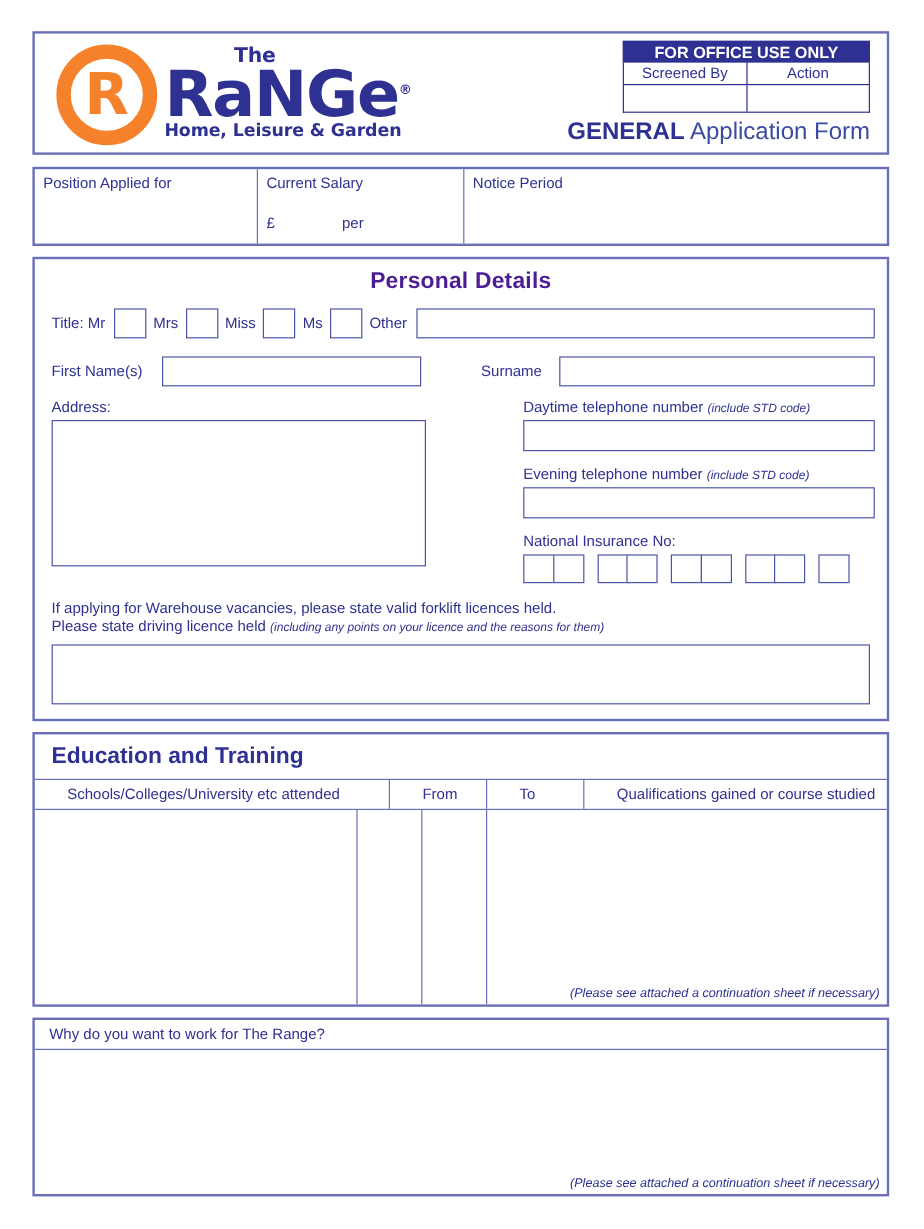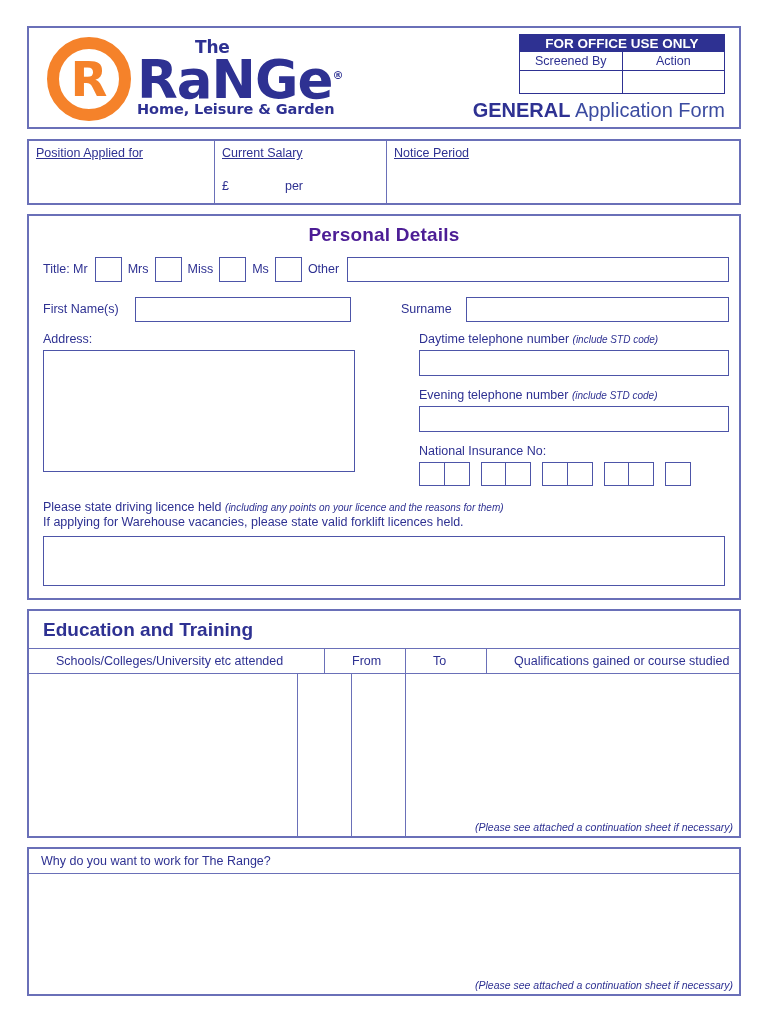--- a/index.html
+++ b/index.html
@@ -169,21 +169,20 @@
     border: 2px solid #6a70b8;
     box-sizing: border-box;
     height: 66px;
   }
   .strip .cell {
     position: relative;
     padding: 5px 0 4px 7px;
     font-size: 12.5px;
     line-height: 15px;
     box-sizing: border-box;
-    text-decoration: underline;
   }
   .strip .c1 { width: 186px; border-right: 1px solid #6a70b8; }
   .strip .c2 { width: 180px; border-right: 1px solid #6a70b8; }
   .strip .c3 { width: 172px; border-right: 1px solid #6a70b8; }
   .strip .c4 { flex: 1; }
   .salary-row {
     position: absolute;
     left: 7px;
     bottom: 9px;
     font-size: 12.5px;
@@ -242,20 +241,21 @@
     box-sizing: border-box;
     background: #fff;
   }
   .fn-box { width: 220px; margin-left: 16px; }
   .sn-box { width: 268px; margin-left: 14px; }
   .sn-label { margin-left: 50px; }
 
   .two-col {
     display: flex;
     padding: 0 10px 0 14px;
+    gap: 17px;
   }
   .col-left { width: 360px; }
   .col-right { flex: 1; padding-left: 16px; }
 
   .field-label {
     font-size: 12.5px;
     color: #2e3192;
     margin-bottom: 4px;
     display: block;
   }
@@ -466,22 +466,22 @@
             <span class="ni-cell"></span>
           </span>
           <span class="ni-group">
             <span class="ni-cell"></span>
           </span>
         </div>
       </div>
     </div>
 
     <div class="licence-wrap">
+      <div class="licence-line">If applying for Warehouse vacancies, please state valid forklift licences held.</div>
       <div class="licence-line"><span>Please state driving licence held </span><span class="note">(including any points on your licence and the reasons for them)</span></div>
-      <div class="licence-line">If applying for Warehouse vacancies, please state valid forklift licences held.</div>
       <div class="licence-box"></div>
     </div>
   </div>
 
   <div class="edu-panel">
     <div class="edu-title">Education and Training</div>
     <div class="edu-head">
       <div class="hc w-school">Schools/Colleges/University etc attended</div>
       <div class="hc w-from">From</div>
       <div class="hc w-to">To</div>

